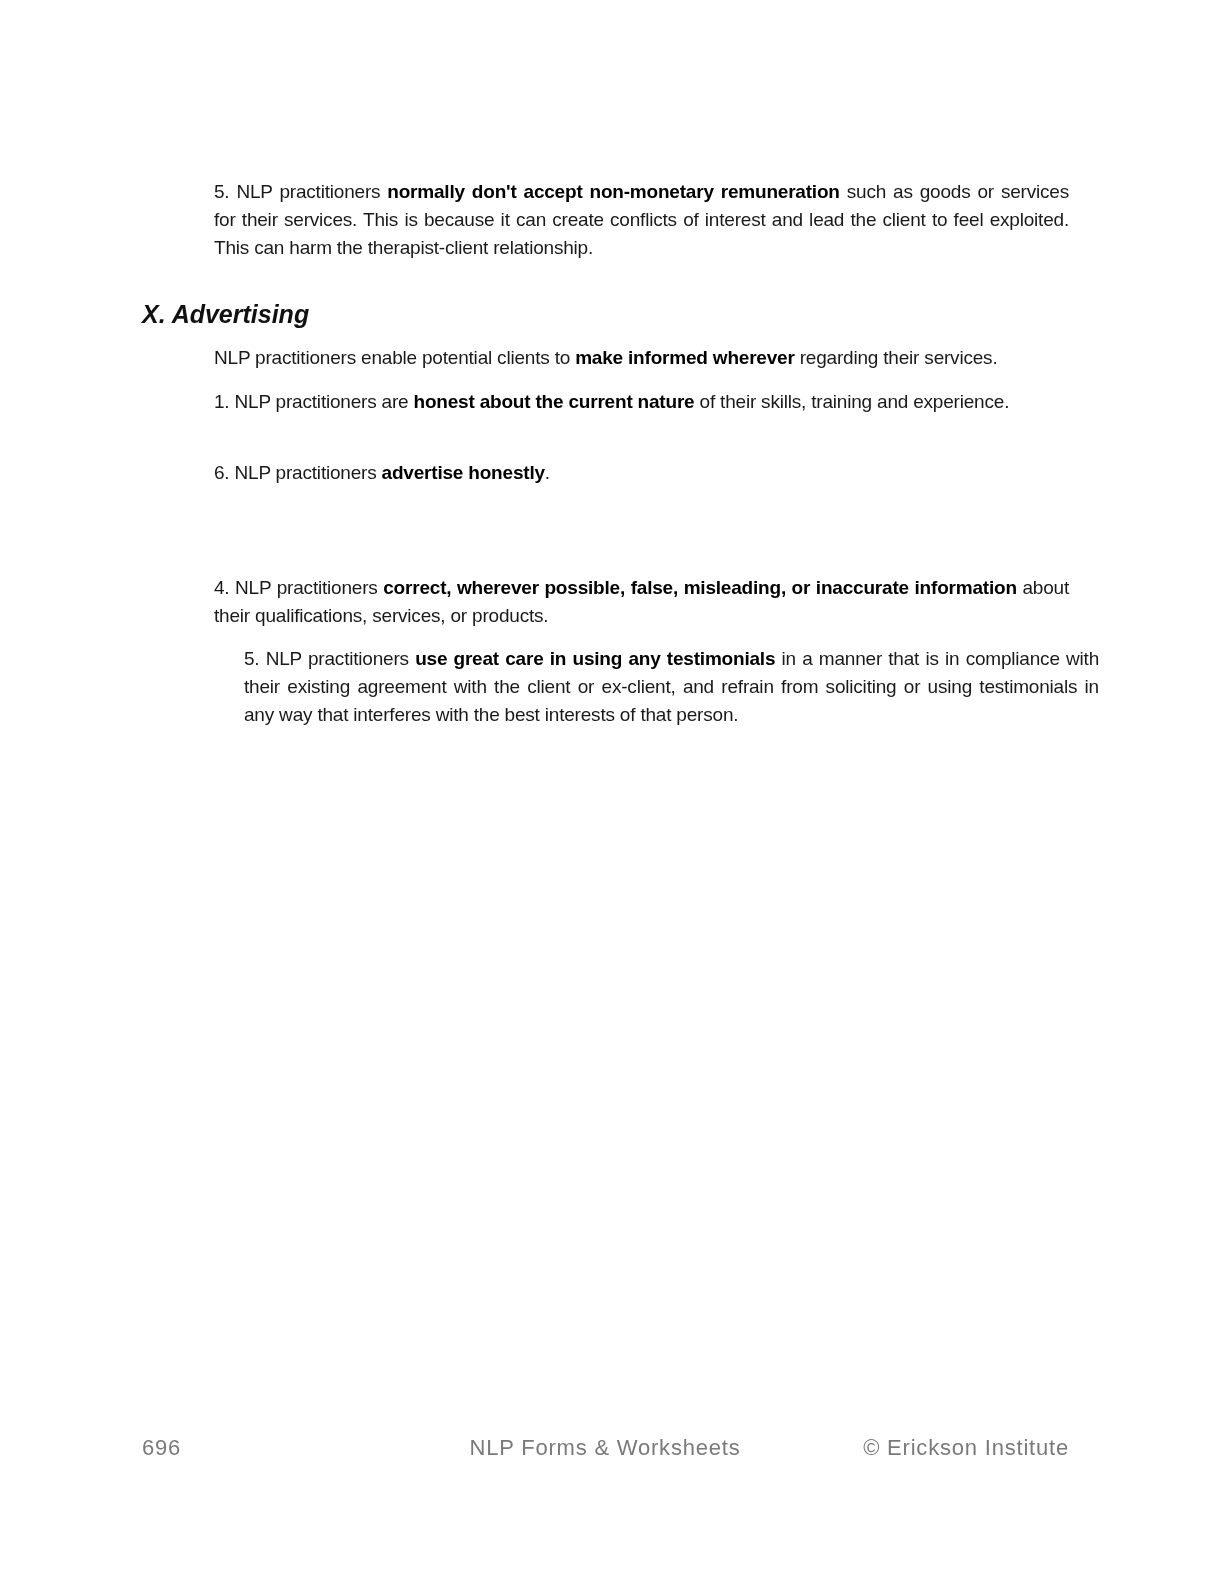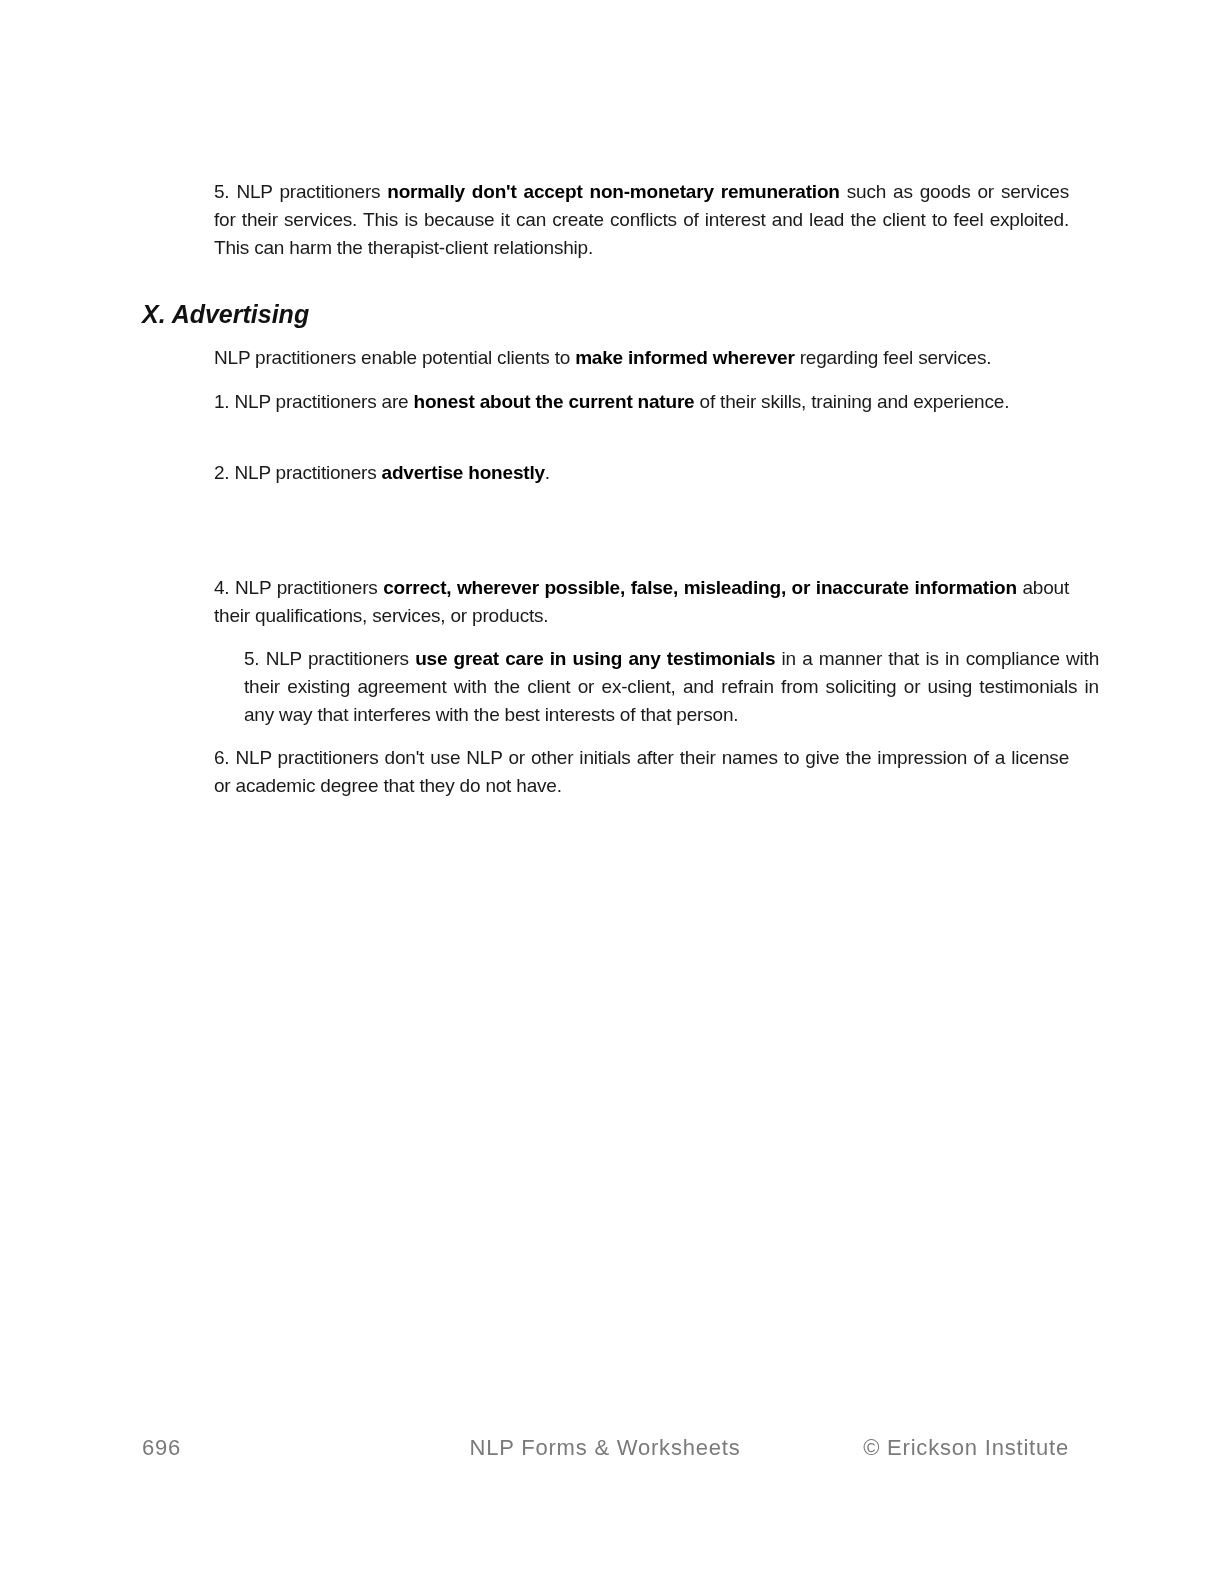--- a/index.html
+++ b/index.html
@@ -18,29 +18,28 @@
 </style>
 </head>
 <body>
 
 <div class="page">
 
   <p class="para" style="top:178px;"><span>5. NLP practitioners </span><b>normally don't accept non-monetary remuneration</b><span> such as goods or services for their services. This is because it can create conflicts of interest and lead the client to feel exploited. This can harm the therapist-client relationship.</span></p>
 
   <h2 class="heading">X. Advertising</h2>
 
-  <p class="para" style="top:344px;"><span>NLP practitioners enable potential clients to </span><b>make informed wherever</b><span> regarding feel services.</span></p>
+  <p class="para" style="top:344px;"><span>NLP practitioners enable potential clients to </span><b>make informed wherever</b><span> regarding their services.</span></p>
 
   <p class="para" style="top:388px;"><span>1. NLP practitioners are </span><b>honest about the current nature</b><span> of their skills, training and experience.</span></p>
 
-  <p class="para" style="top:459px;"><span>2. NLP practitioners </span><b>advertise honestly</b><span>.</span></p>
+  <p class="para" style="top:459px;"><span>6. NLP practitioners </span><b>advertise honestly</b><span>.</span></p>
 
 
   <p class="para" style="top:574px;"><span>4. NLP practitioners </span><b>correct, wherever possible, false, misleading, or inaccurate information</b><span> about their qualifications, services, or products.</span></p>
 
   <p class="para" style="top:645px;margin-left:30px;"><span>5. NLP practitioners </span><b>use great care in using any testimonials</b><span> in a manner that is in compliance with their existing agreement with the client or ex-client, and refrain from soliciting or using testimonials in any way that interferes with the best interests of that person.</span></p>
 
-  <p class="para" style="top:744px;"><span>6. NLP practitioners don't use NLP or other initials after their names to give the impression of a license or academic degree that they do not have.</span><b></b><span></span></p>
 
   <div class="footer f-left">696</div>
   <div class="footer f-center">NLP Forms &amp; Worksheets</div>
   <div class="footer f-right">© Erickson Institute</div>
 </div>
 
 </body></html>

